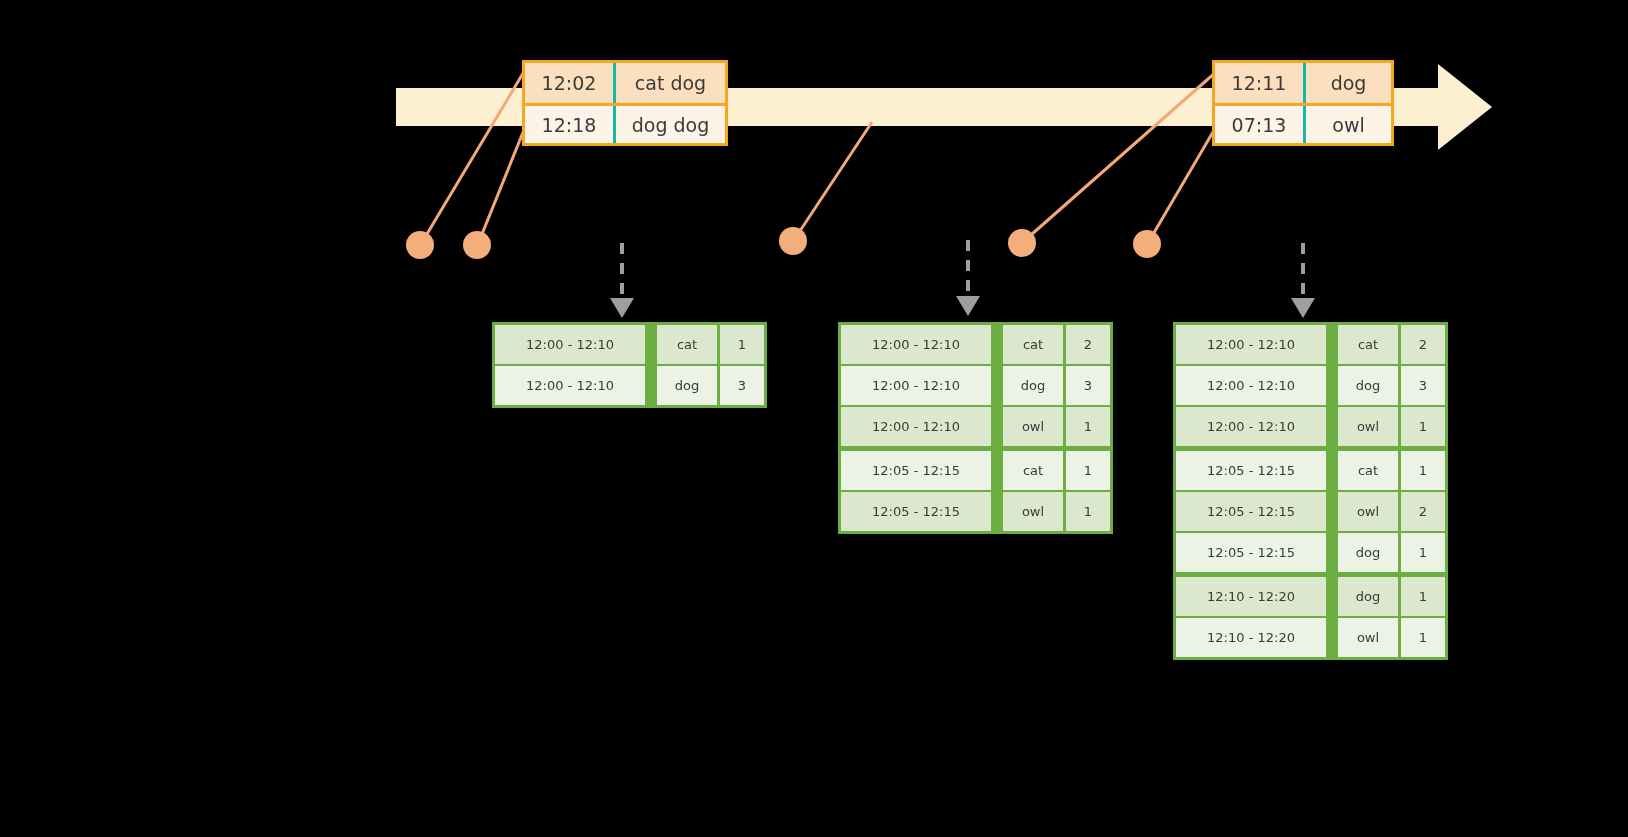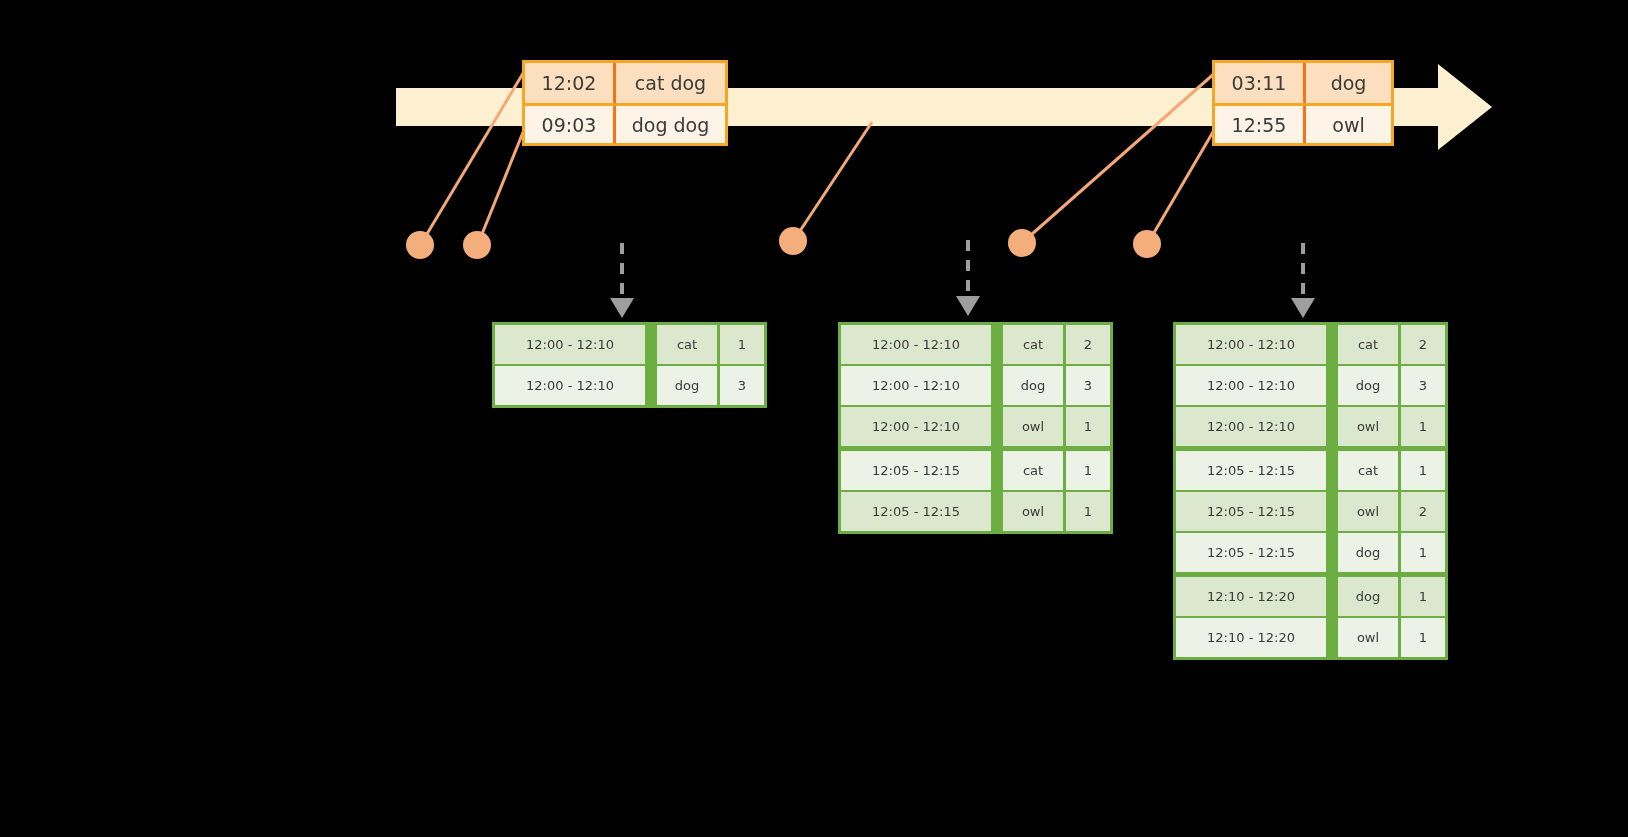--- a/index.html
+++ b/index.html
@@ -14,21 +14,21 @@
   
   .evt-group{position:absolute;border:3px solid #F5A623;box-sizing:border-box;
              background:#FDEBD3;}
   .evt-row{display:flex;height:40px;box-sizing:border-box;}
   .evt-row + .evt-row{border-top:3px solid #F5A623;}
   .evt-row.alt .evt-time,.evt-row.alt .evt-words{background:#FDF3E6;}
   .evt-time{width:88px;display:flex;align-items:center;justify-content:center;
             font-size:19px;background:#FBDFBE;box-sizing:border-box;}
   .evt-words{flex:1;display:flex;align-items:center;justify-content:center;
              font-size:19px;background:#FBDFBE;box-sizing:border-box;
-             border-left:3px solid #f97316;padding:0 14px;white-space:nowrap;}
+             border-left:3px solid #14b8a6;padding:0 14px;white-space:nowrap;}
 
   
   .res-table{position:absolute;border:3px solid #6DAE43;box-sizing:border-box;
              background:#6DAE43;}
   .res-row{display:flex;height:39px;box-sizing:border-box;}
   .res-cell{display:flex;align-items:center;justify-content:center;font-size:13px;
             box-sizing:border-box;background:#DCE8CD;}
   .res-row.light .res-cell{background:#ECF2E5;}
   .res-c0{width:150px;}
   .res-c1{width:60px;margin-left:12px;}
@@ -75,33 +75,33 @@
       <polygon points="1291,298 1315,298 1303,318"></polygon>
     </g>
   </svg>
 
   <div class="evt-group" style="left:522px;top:60px;width:206px;">
     <div class="evt-row">
       <div class="evt-time">12:02</div>
       <div class="evt-words">cat dog</div>
     </div>
     <div class="evt-row alt">
-      <div class="evt-time">09:03</div>
+      <div class="evt-time">12:18</div>
       <div class="evt-words">dog dog</div>
     </div>
   </div>
 
 
   <div class="evt-group" style="left:1212px;top:60px;width:182px;">
     <div class="evt-row">
-      <div class="evt-time">03:11</div>
+      <div class="evt-time">12:11</div>
       <div class="evt-words">dog</div>
     </div>
     <div class="evt-row alt">
-      <div class="evt-time">12:55</div>
+      <div class="evt-time">07:13</div>
       <div class="evt-words">owl</div>
     </div>
   </div>
 
   <div class="res-table" style="left:492px;top:322px;">
       <div class="res-row">
         <div class="res-cell res-c0">12:00 - 12:10</div>
         <div class="res-cell res-c1">cat</div>
         <div class="res-cell res-c2">1</div>
       </div>

